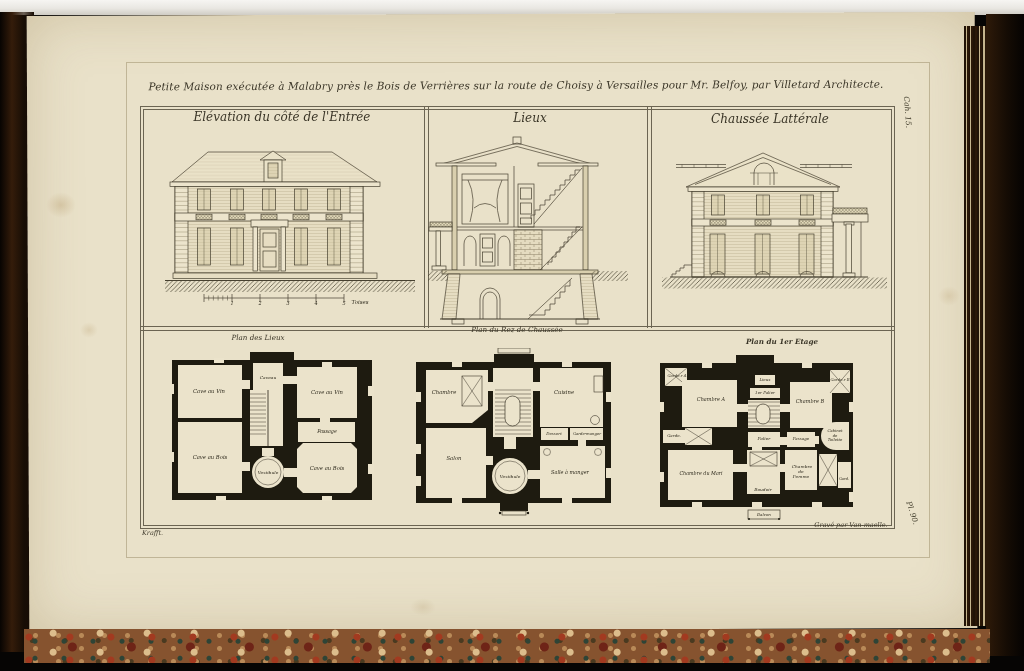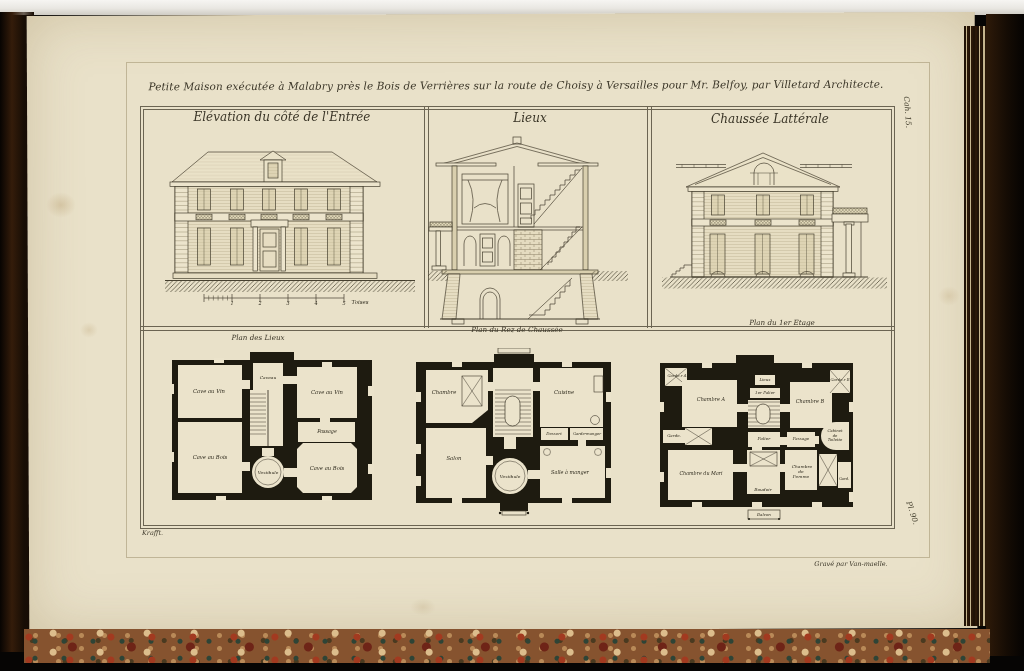--- a/index.html
+++ b/index.html
@@ -243,21 +243,21 @@
     <rect x="181" y="135" width="12" height="4" fill="#ece4cc"></rect>
     <line x1="199" y1="84" x2="199" y2="139"></line>
     <path d="M10,139 V136 H14 V133 H18 V130 H22 V127 H30"></path>
     <line x1="8" y1="139" x2="206" y2="139" stroke-width="1"></line>
     <rect x="0" y="139.5" width="225" height="11" fill="url(#pGround)" stroke="none"></rect>
   </g>
 </svg>
 
 <div class="ptitle fs72" style="left:183px;top:333px;width:150px;">Plan des Lieux</div>
 <div class="ptitle fs72" style="left:437px;top:325px;width:160px;">Plan du Rez de Chaussée</div>
-<div class="ptitle fs72" style="left:707px;top:318px;width:150px;">Plan du 1er Etage</div>
+<div class="ptitle fs72" style="left:707px;top:337px;width:150px;font-weight:bold;">Plan du 1er Etage</div>
 
 <svg class="draw" style="left:170px;top:350px;" width="205" height="155" viewBox="0 0 205 155">
   <g>
     <rect x="80" y="2" width="44" height="10" fill="#1e1b10"></rect>
     <rect x="2" y="10" width="200" height="140" fill="#1e1b10"></rect>
     <rect x="8" y="15" width="64" height="53" fill="#ebe3cb"></rect>
     <rect x="83" y="13" width="30" height="30" fill="#ebe3cb"></rect>
     <rect x="80" y="40" width="18" height="56" fill="#ebe3cb"></rect>
     <rect x="98" y="40" width="15" height="56" fill="#ebe3cb"></rect>
     <path d="M80,44 h16 M80,48 h16 M80,52 h16 M80,56 h16 M80,60 h16 M80,64 h16 M80,68 h16 M80,72 h16 M80,76 h16 M80,80 h16 M80,84 h16" stroke="#3c362a" stroke-width="0.5" fill="none"></path>
@@ -406,15 +406,15 @@
 <span class="lbl" style="left:764px;top:439px;--s:.55;">Palier</span>
 <span class="lbl" style="left:801px;top:439px;--s:.5;">Passage</span>
 <span class="lbl multi" style="left:835px;top:436px;--s:.48;width:34px;">Cabinet de Toilette</span>
 <span class="lbl" style="left:701px;top:474px;--s:.6;">Chambre du Mari</span>
 <span class="lbl" style="left:763px;top:490px;--s:.55;">Boudoir</span>
 <span class="lbl multi" style="left:801px;top:472px;--s:.55;width:34px;">Chambre de Femme</span>
 <span class="lbl" style="left:844px;top:479px;--s:.45;">Gard.</span>
 <span class="lbl" style="left:764px;top:515px;--s:.5;">Balcon</span>
 
 <span class="credit" style="left:142px;top:529px;">Krafft.</span>
-<span class="credit" style="left:806px;top:560px;width:90px;text-align:center;font-style:italic;">Gravé par Van-maelle.</span>
+<span class="credit" style="left:806px;top:521px;width:90px;text-align:center;font-style:italic;">Gravé par Van-maelle.</span>
 <span class="margin-note" style="left:911px;top:96px;transform:rotate(86deg);">Cah. 15.</span>
 <span class="margin-note" style="left:913px;top:500px;transform:rotate(72deg);">Pl. 90.</span>
 
 </body></html>

